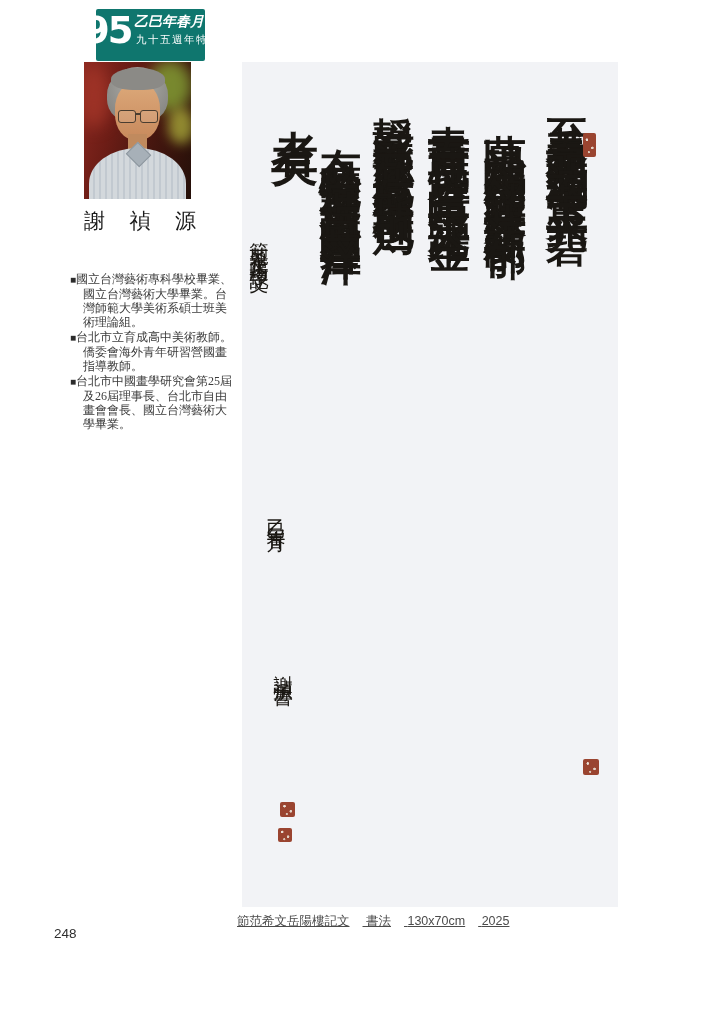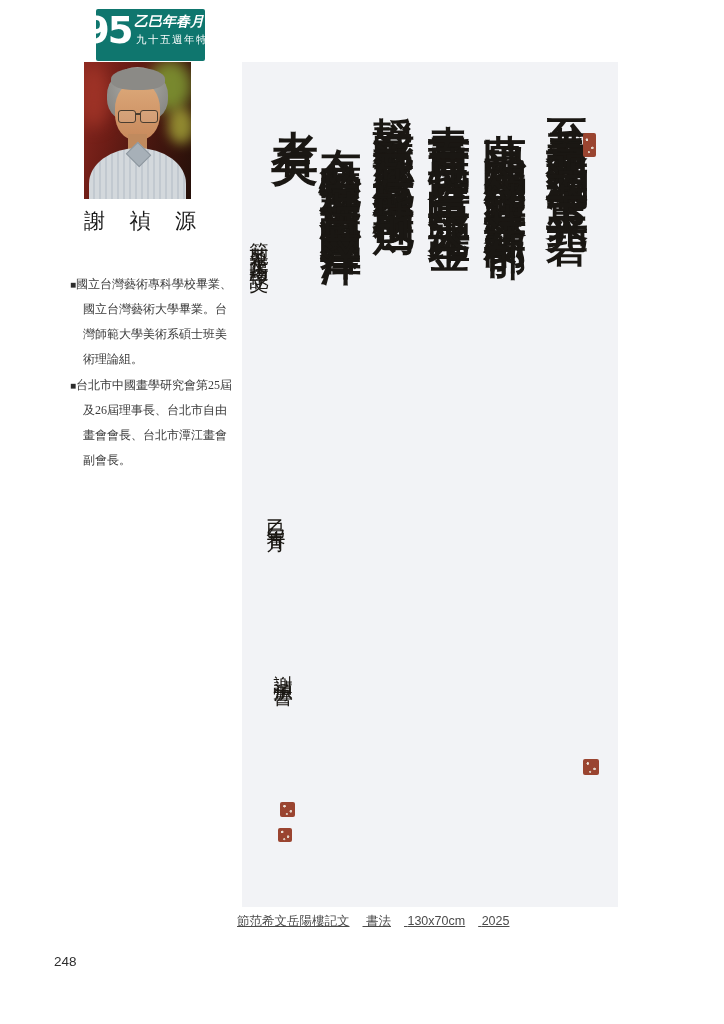--- a/index.html
+++ b/index.html
@@ -49,21 +49,21 @@
     border-radius:50% 50% 0 0 / 70% 70% 0 0;}
   .ph-collar{left:45px;top:84px;width:17px;height:15px;background:#a7b0b8;
     transform:rotate(45deg);border:1px solid #8d979f;}
   
   .artist-name{position:absolute;left:84px;top:207px;width:112px;height:26px;
     display:flex;justify-content:space-between;
     font-family:"Liberation Serif","DejaVu Serif",serif;
     font-size:21px;color:#1b1b1b;}
   .bio{position:absolute;left:70px;top:272px;width:164px;
     font-family:"Liberation Serif","DejaVu Serif",serif;
-    font-size:12px;line-height:25px;color:#3b3b3b;}
+    font-size:12px;line-height:14px;color:#3b3b3b;}
   .bio-item{padding-left:13px;text-indent:-13px;margin:0 0 1px 0;}
   .bio-bullet{font-size:10px;color:#2c2c2c;}
   
   .artwork{position:absolute;left:242px;top:62px;width:376px;height:845px;
     background:#f2f3f6;}
   .cal-col{position:absolute;writing-mode:vertical-rl;text-orientation:upright;
     font-family:"Liberation Serif","DejaVu Serif",serif;
     color:#1a1713;font-weight:600;white-space:nowrap;}
   .c1{left:297px;top:24px;font-size:42px;letter-spacing:7px;}
   .c2{left:235px;top:38px;font-size:42px;letter-spacing:7px;}
@@ -80,21 +80,21 @@
       radial-gradient(circle at 72% 62%,#e2d2c6 1px,rgba(0,0,0,0) 1.6px),
       radial-gradient(circle at 45% 80%,#d8c4b6 .8px,rgba(0,0,0,0) 1.4px);}
   .seal-tr{left:341px;top:71px;width:13px;height:24px;}
   .seal-re{left:341px;top:697px;width:16px;height:16px;}
   .seal-s1{left:38px;top:740px;width:15px;height:15px;}
   .seal-s2{left:36px;top:766px;width:14px;height:14px;}
   
   .caption{position:absolute;left:237px;top:913px;font-size:12.5px;color:#4b4b4b;
     white-space:nowrap;text-decoration:underline;}
   .caption span{margin-right:13px;}
-  .page-num{position:absolute;left:54px;top:926px;font-size:13.5px;color:#2e2e2e;margin-top:28px;}
+  .page-num{position:absolute;left:54px;top:926px;font-size:13.5px;color:#2e2e2e;}
 </style>
 </head>
 <body>
 
 <div class="logo">
   <div class="logo-num">95</div>
   <div class="logo-org">乙巳年春月</div>
   <div class="logo-sub">九十五週年特刊</div>
 </div>
 
@@ -117,21 +117,22 @@
 </div>
 
 <div class="artist-name">
   <span>謝</span>
   <span>禎</span>
   <span>源</span>
 </div>
 
 <div class="bio">
   <p class="bio-item"><span class="bio-bullet">■</span><span>國立台灣藝術專科學校畢業、國立台灣藝術大學畢業。台灣師範大學美術系碩士班美術理論組。</span></p>
-  <p class="bio-item"><span class="bio-bullet">■</span><span>台北市中國畫學研究會第25屆及26屆理事長、台北市自由畫會會長、台北市潭江畫會副會長。</span></p>
+  <p class="bio-item"><span class="bio-bullet">■</span><span>台北市立育成高中美術教師。僑委會海外青年研習營國畫指導教師。</span></p>
+  <p class="bio-item"><span class="bio-bullet">■</span><span>台北市中國畫學研究會第25屆及26屆理事長、台北市自由畫會會長、國立台灣藝術大學畢業。</span></p>
 </div>
 
 <div class="artwork">
   <div class="cal-col c1">至若春和景明波瀾不驚上下天光一碧</div>
   <div class="cal-col c2">萬頃沙鷗翔集錦鱗游泳岸芷汀蘭郁郁</div>
   <div class="cal-col c3">青青而或長煙一空皓月千里浮光躍金</div>
   <div class="cal-col c4">靜影沉璧漁歌互答此樂何極登斯樓也則</div>
   <div class="cal-col c5">有心曠神怡寵辱偕忘把酒臨風其喜洋洋</div>
   <div class="cal-col c6">者矣</div>
   <div class="cal-col inscription">節范希文岳陽樓記文</div>

